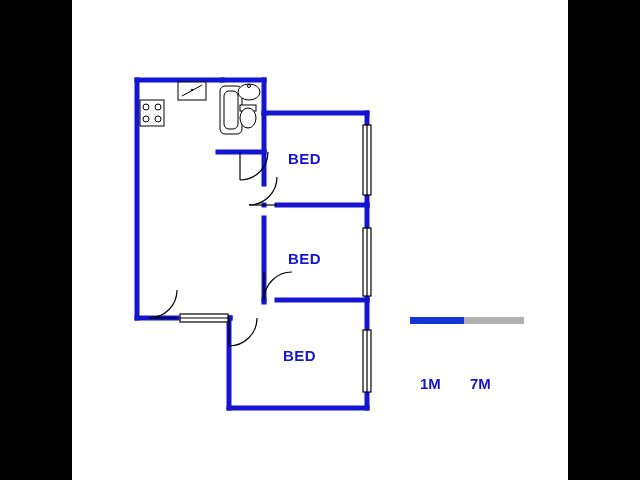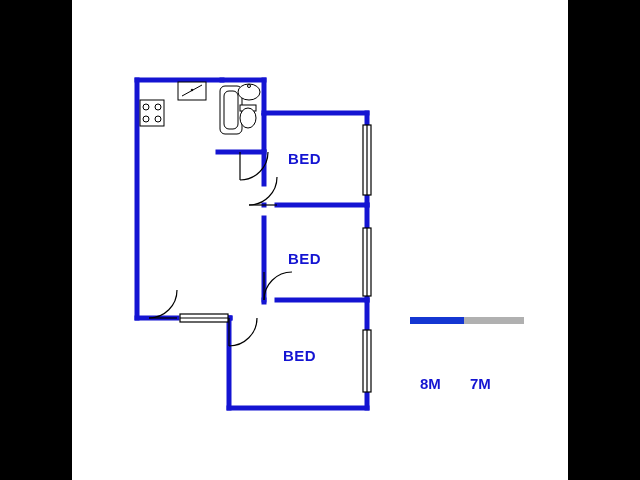--- a/index.html
+++ b/index.html
@@ -150,17 +150,17 @@
       <g>
         <rect x="338" y="317" width="54" height="7" fill="#1436d2"></rect>
         <rect x="392" y="317" width="60" height="7" fill="#b0b0b0"></rect>
       </g>
     </svg>
 
     <div class="room-label" style="left:216px;top:150px;">BED</div>
     <div class="room-label" style="left:216px;top:250px;">BED</div>
     <div class="room-label" style="left:211px;top:347px;">BED</div>
 
-    <div class="scale-label" style="left:348px;top:375px;">8M</div>
+    <div class="scale-label" style="left:348px;top:375px;">1M</div>
     <div class="scale-label" style="left:398px;top:375px;">7M</div>
 
   </div>
 </div>
 
 </body></html>

